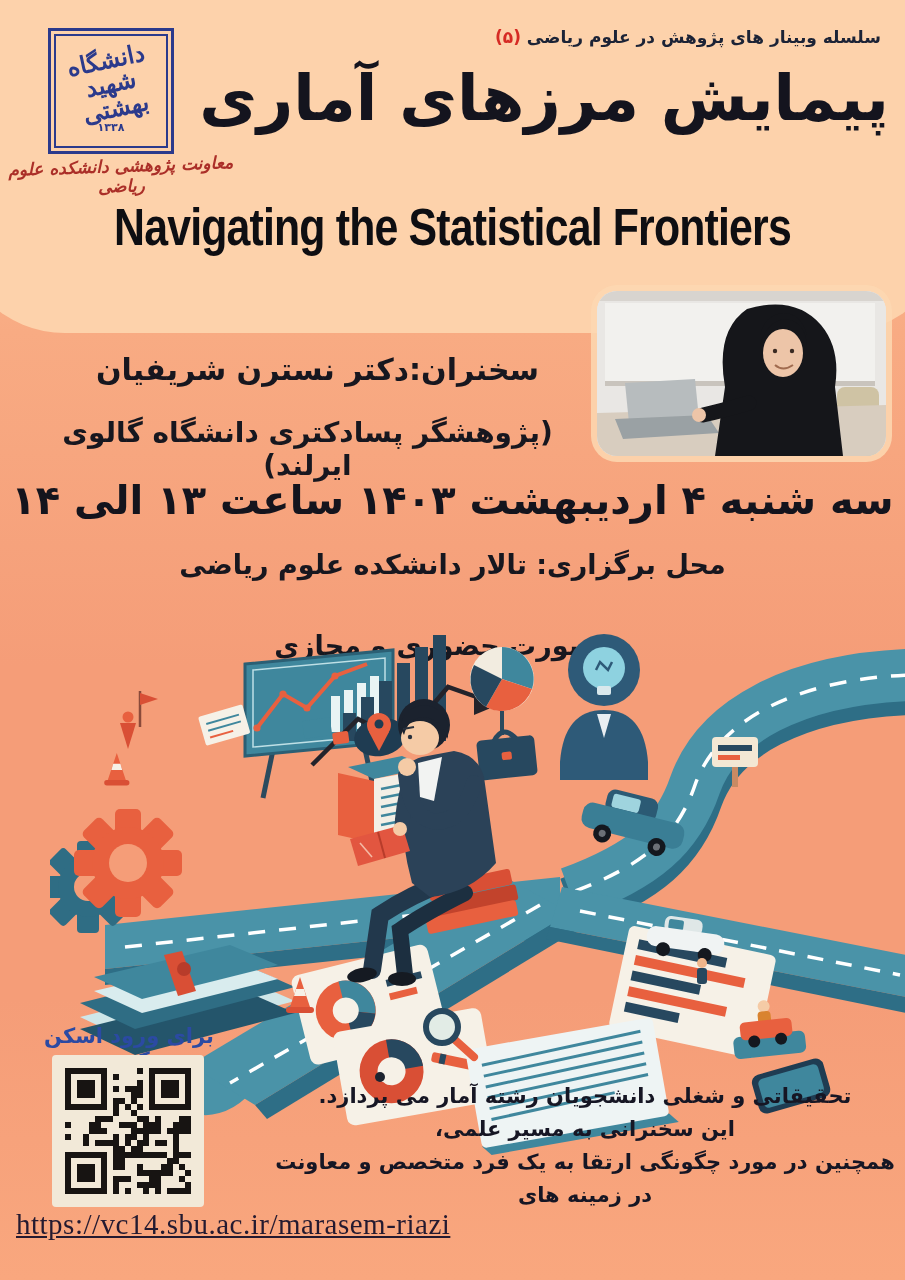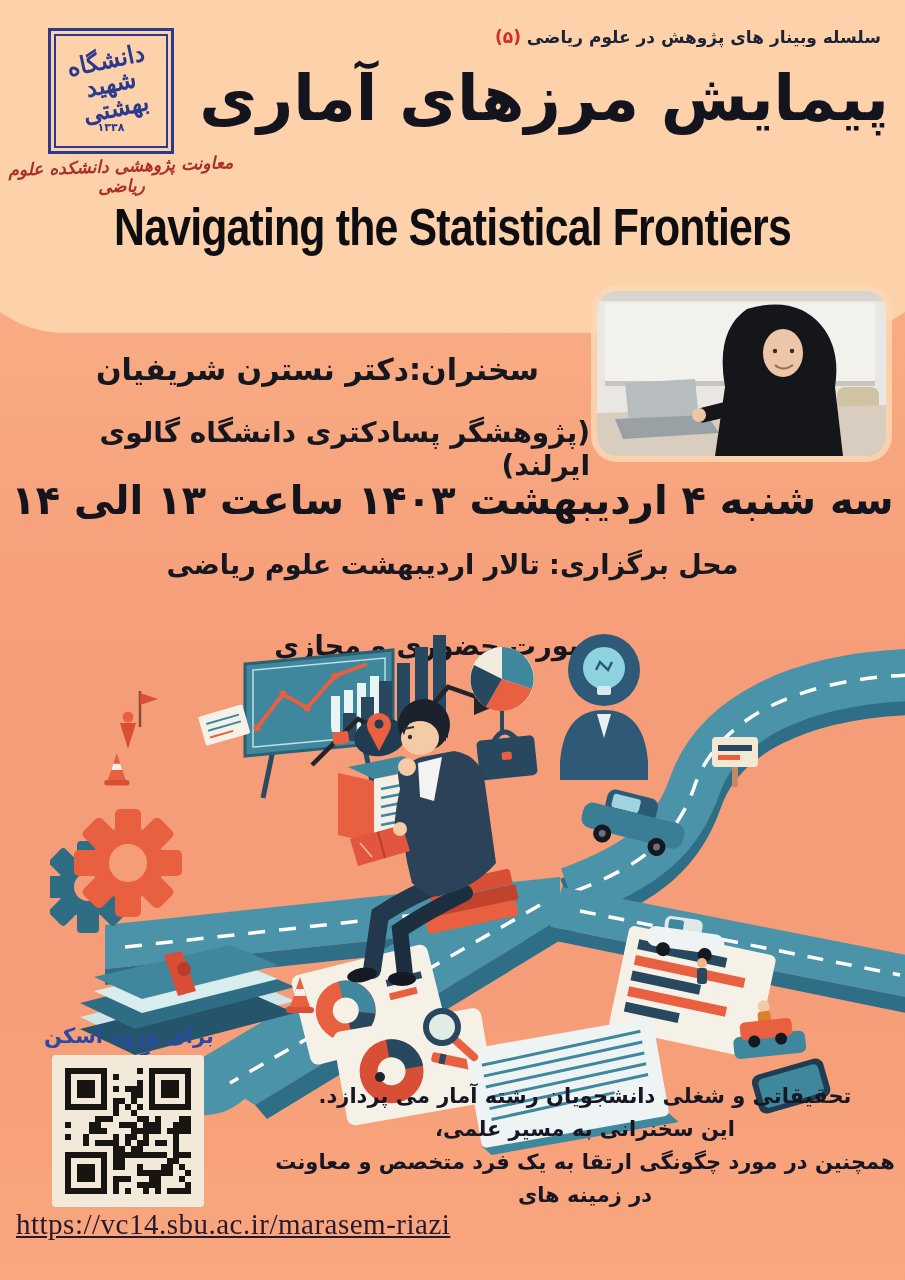--- a/index.html
+++ b/index.html
@@ -51,21 +51,21 @@
   .photo-card{
     position:absolute;left:597px;top:291px;width:289px;height:165px;
     border-radius:20px;overflow:hidden;background:#e9e7e4;
     box-shadow:0 0 0 6px rgba(253,216,177,0.85);
   }
   .speaker-name{
     position:absolute;top:352px;left:55px;width:525px;text-align:center;direction:rtl;
     font-size:30px;font-weight:bold;color:#17171f;
   }
   .speaker-affil{
-    position:absolute;top:416px;left:25px;width:565px;text-align:right;direction:rtl;
+    position:absolute;top:416px;left:25px;width:565px;text-align:center;direction:rtl;
     font-size:28px;font-weight:bold;color:#17171f;
   }
   .date-line{
     position:absolute;top:477px;left:0;right:0;text-align:center;direction:rtl;
     font-size:40px;font-weight:bold;color:#14141d;
   }
   .venue-line{
     position:absolute;top:549px;left:0;right:0;text-align:center;direction:rtl;
     font-size:27px;font-weight:bold;color:#17171f;
   }
@@ -133,21 +133,21 @@
       <path d="M178,74 Q186,81 196,74" stroke="#a06b4f" stroke-width="2" fill="none"></path>
       <path d="M152,112 Q124,120 106,124" stroke="#15161a" stroke-width="15" stroke-linecap="round" fill="none"></path>
       <circle cx="102" cy="124" r="7" fill="#edc5a8"></circle>
     </svg>
   </div>
 
   <div class="speaker-name">سخنران:دکتر نسترن شریفیان</div>
   <div class="speaker-affil">(پژوهشگر پسادکتری دانشگاه گالوی ایرلند)</div>
 
   <div class="date-line">سه شنبه ۴ اردیبهشت ۱۴۰۳ ساعت ۱۳ الی ۱۴</div>
-  <div class="venue-line">محل برگزاری: تالار اردیبهشت علوم ریاضی</div>
+  <div class="venue-line">محل برگزاری: تالار دانشکده علوم ریاضی</div>
   <div class="mode-line">به صورت حضوری و مجازی</div>
 
   <svg class="illustration" viewBox="0 0 855 540">
 
     <g>
       <path d="M858,62 C745,67 668,107 645,172 C628,222 596,252 520,280" stroke="#2e6e86" stroke-width="56" fill="none"></path>
       <path d="M858,50 C745,55 668,95 645,160 C628,210 596,240 520,268" stroke="#4a93a8" stroke-width="52" fill="none"></path>
       <path d="M858,50 C745,55 668,95 645,160 C628,210 596,240 520,268" stroke="#ffffff" stroke-width="3.5" stroke-dasharray="17 14" fill="none"></path>
       <polygon points="55,300 510,252 510,296 55,344" fill="#4a93a8"></polygon>
       <polygon points="55,344 510,296 510,312 55,360" fill="#2e6e86"></polygon>

